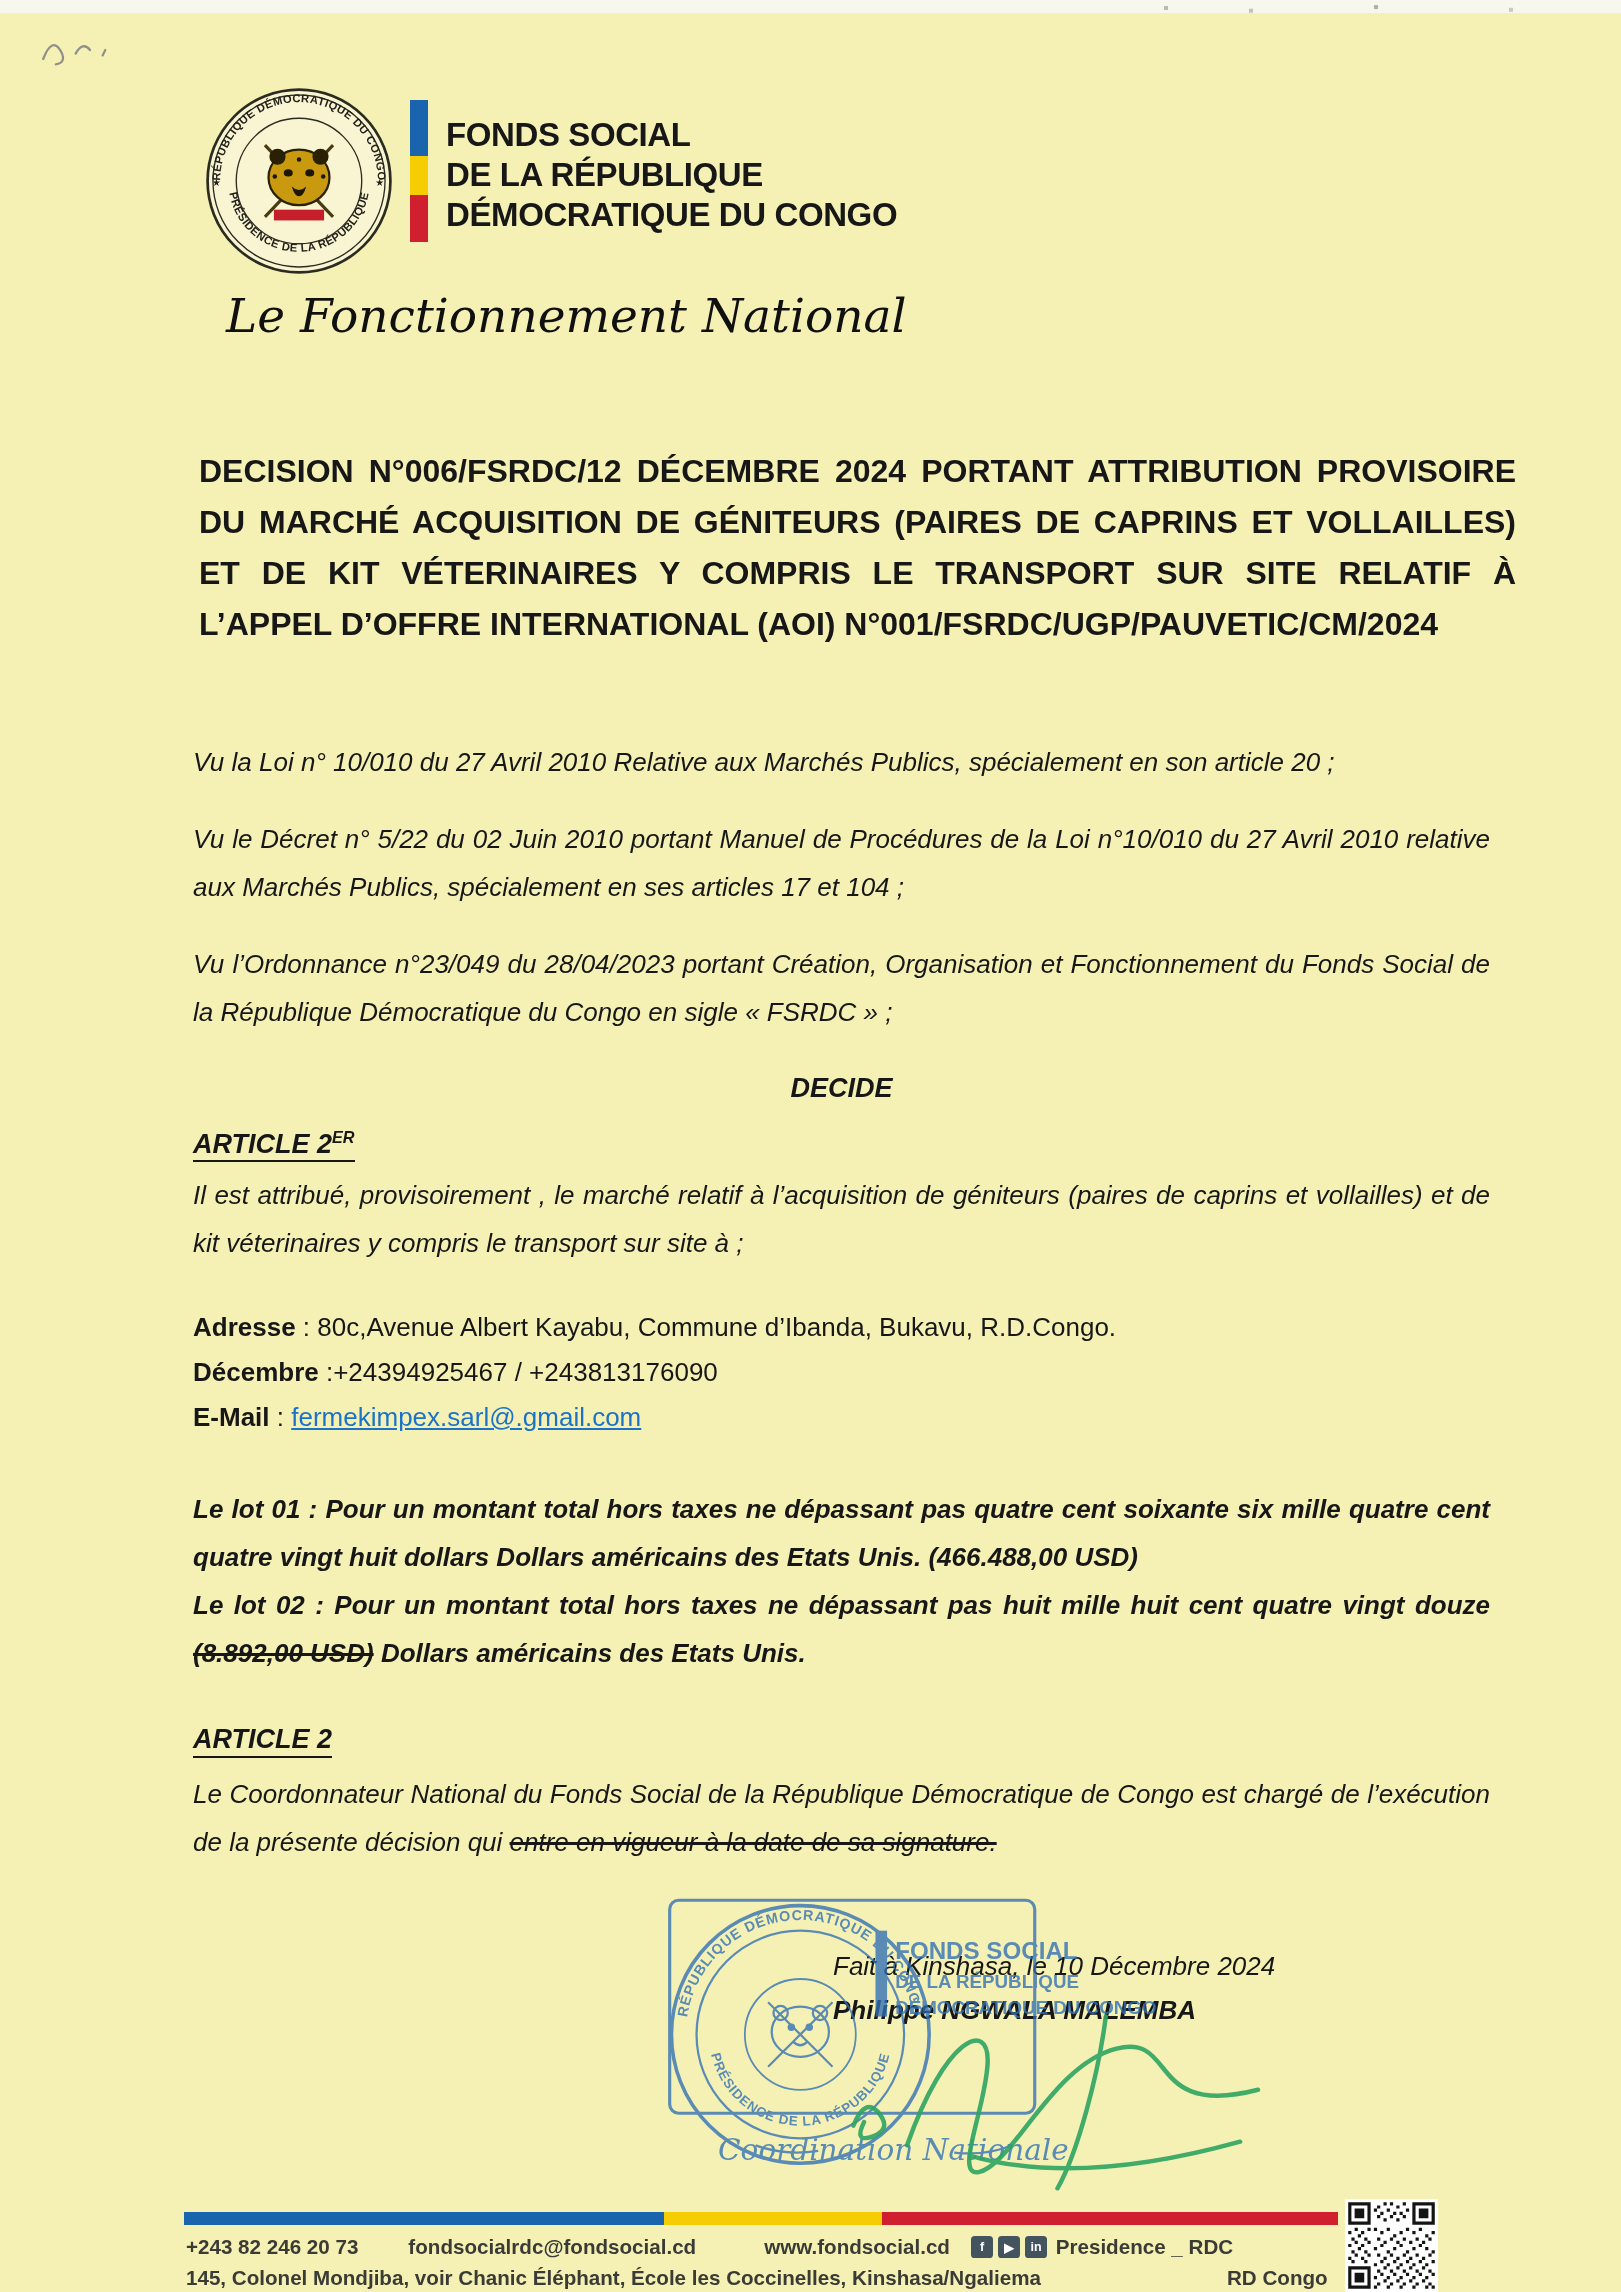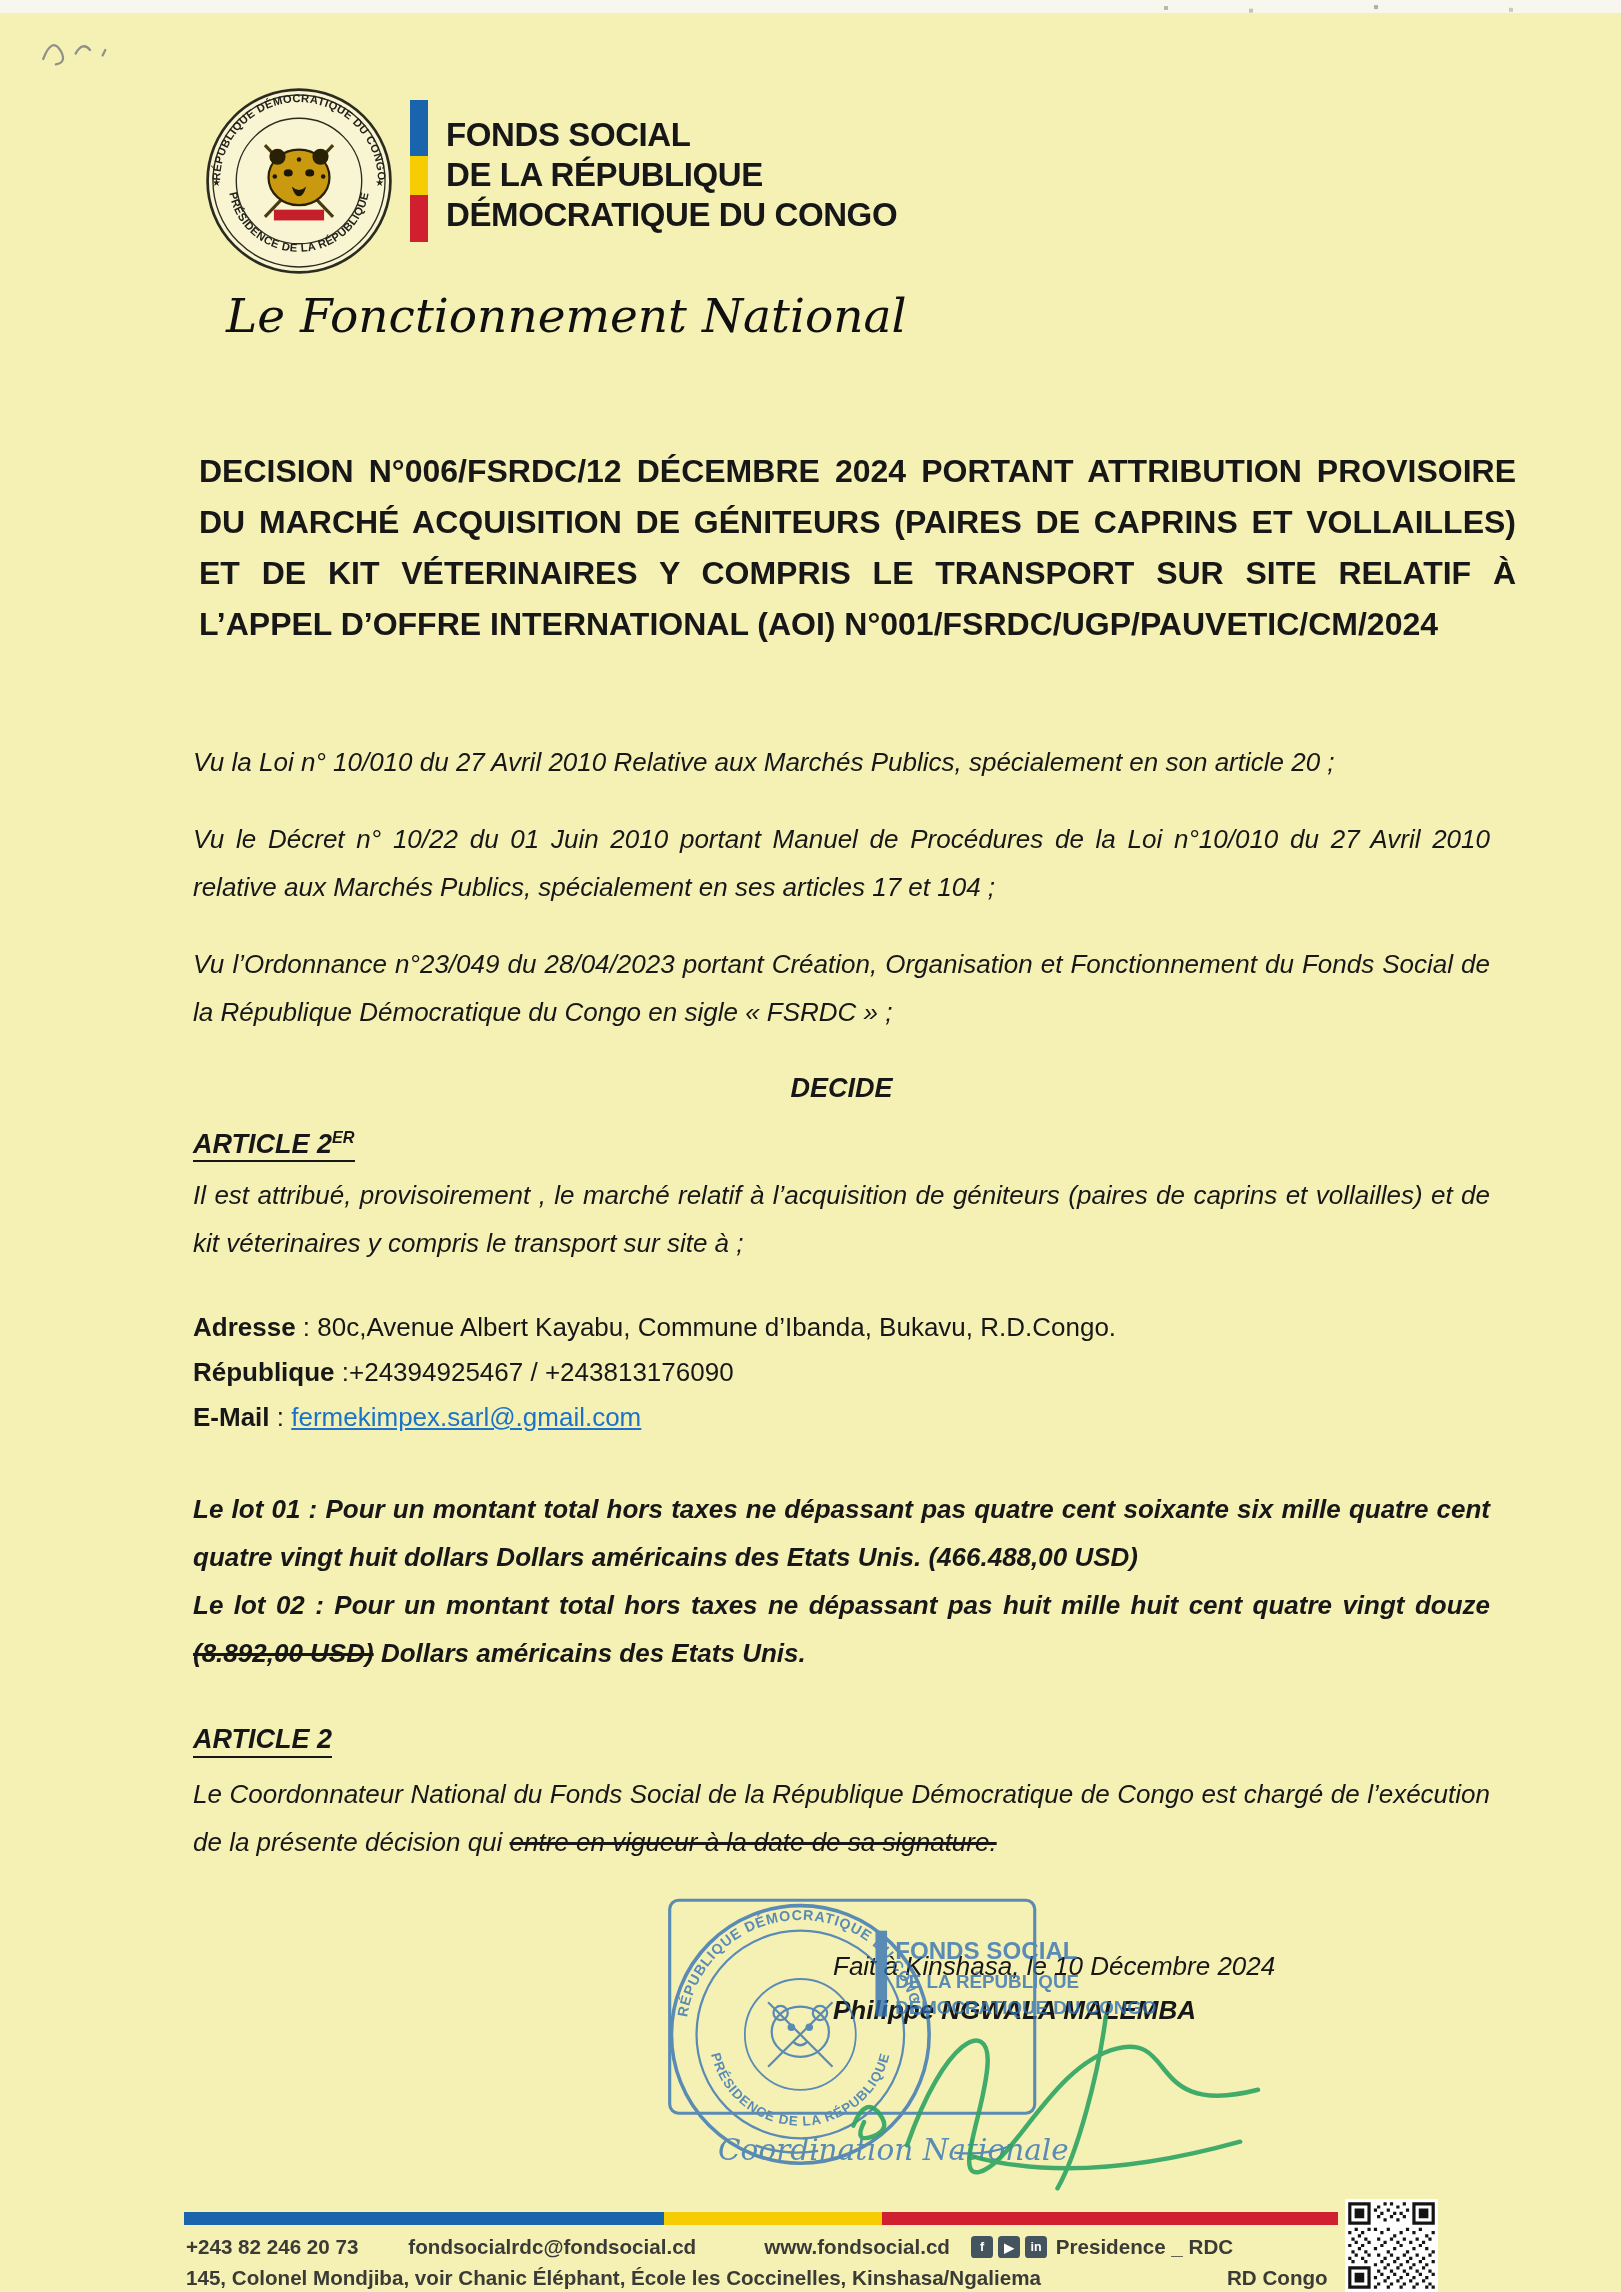--- a/index.html
+++ b/index.html
@@ -120,31 +120,31 @@
     <div>DE LA RÉPUBLIQUE</div>
     <div>DÉMOCRATIQUE DU CONGO</div>
   </div>
 
   <div class="script-title">Le Fonctionnement National</div>
 
   <h1 class="doc-title">DECISION N°006/FSRDC/12 DÉCEMBRE 2024 PORTANT ATTRIBUTION PROVISOIRE DU MARCHÉ ACQUISITION DE GÉNITEURS (PAIRES DE CAPRINS ET VOLLAILLES) ET DE KIT VÉTERINAIRES Y COMPRIS LE TRANSPORT SUR SITE RELATIF À L’APPEL D’OFFRE  INTERNATIONAL (AOI) N°001/FSRDC/UGP/PAUVETIC/CM/2024</h1>
 
   <main class="content">
     <p class="recital">Vu la Loi n° 10/010 du 27 Avril 2010 Relative aux Marchés Publics, spécialement en son article 20 ;</p>
-    <p class="recital">Vu le Décret n° 10/22 du 01 Juin 2010 portant Manuel de Procédures de la Loi n°10/010 du 27 Avril 2010 relative aux Marchés Publics, spécialement en ses articles 17 et 104 ;</p>
+    <p class="recital">Vu le Décret n° 5/22 du 02 Juin 2010 portant Manuel de Procédures de la Loi n°10/010 du 27 Avril 2010 relative aux Marchés Publics, spécialement en ses articles 17 et 104 ;</p>
     <p class="recital">Vu l’Ordonnance n°23/049 du 28/04/2023 portant Création, Organisation et Fonctionnement du Fonds Social de la République Démocratique du Congo en sigle « FSRDC » ;</p>
 
     <p class="decide">DECIDE</p>
 
     <p class="article-heading"><span class="u"><span>ARTICLE 2</span><sup>ER</sup></span></p>
     <p class="article-body">Il est attribué, provisoirement , le marché relatif à l’acquisition de géniteurs (paires de caprins et vollailles) et de kit véterinaires y compris le transport sur site à ;</p>
 
     <div class="company">
       <p><span class="b">Adresse</span><span> : 80c,Avenue Albert Kayabu, Commune d’Ibanda, Bukavu, R.D.Congo.</span></p>
-      <p><span class="b">République</span><span> :+24394925467 / +243813176090</span></p>
+      <p><span class="b">Décembre</span><span> :+24394925467 / +243813176090</span></p>
       <p><span class="b">E-Mail</span><span> : </span><a class="email-link">fermekimpex.sarl@.gmail.com</a></p>
     </div>
 
     <div class="lots">
       <p><span>Le lot 01 : Pour un montant total hors taxes ne dépassant pas  quatre cent soixante six mille quatre cent quatre vingt huit dollars Dollars américains des Etats Unis. (466.488,00 USD)</span></p>
       <p><span>Le lot 02 : Pour un montant total hors taxes ne dépassant pas huit mille huit cent quatre vingt douze </span><span class="strike">(8.892,00 USD)</span><span> Dollars américains des Etats Unis.</span></p>
     </div>
 
     <p class="article-heading a2"><span class="u">ARTICLE 2</span></p>
     <p class="article-body"><span>Le Coordonnateur National du Fonds Social de la République Démocratique de Congo est chargé de l’exécution de la présente décision qui </span><span class="strike">entre en vigueur à la date de sa signature.</span></p>

